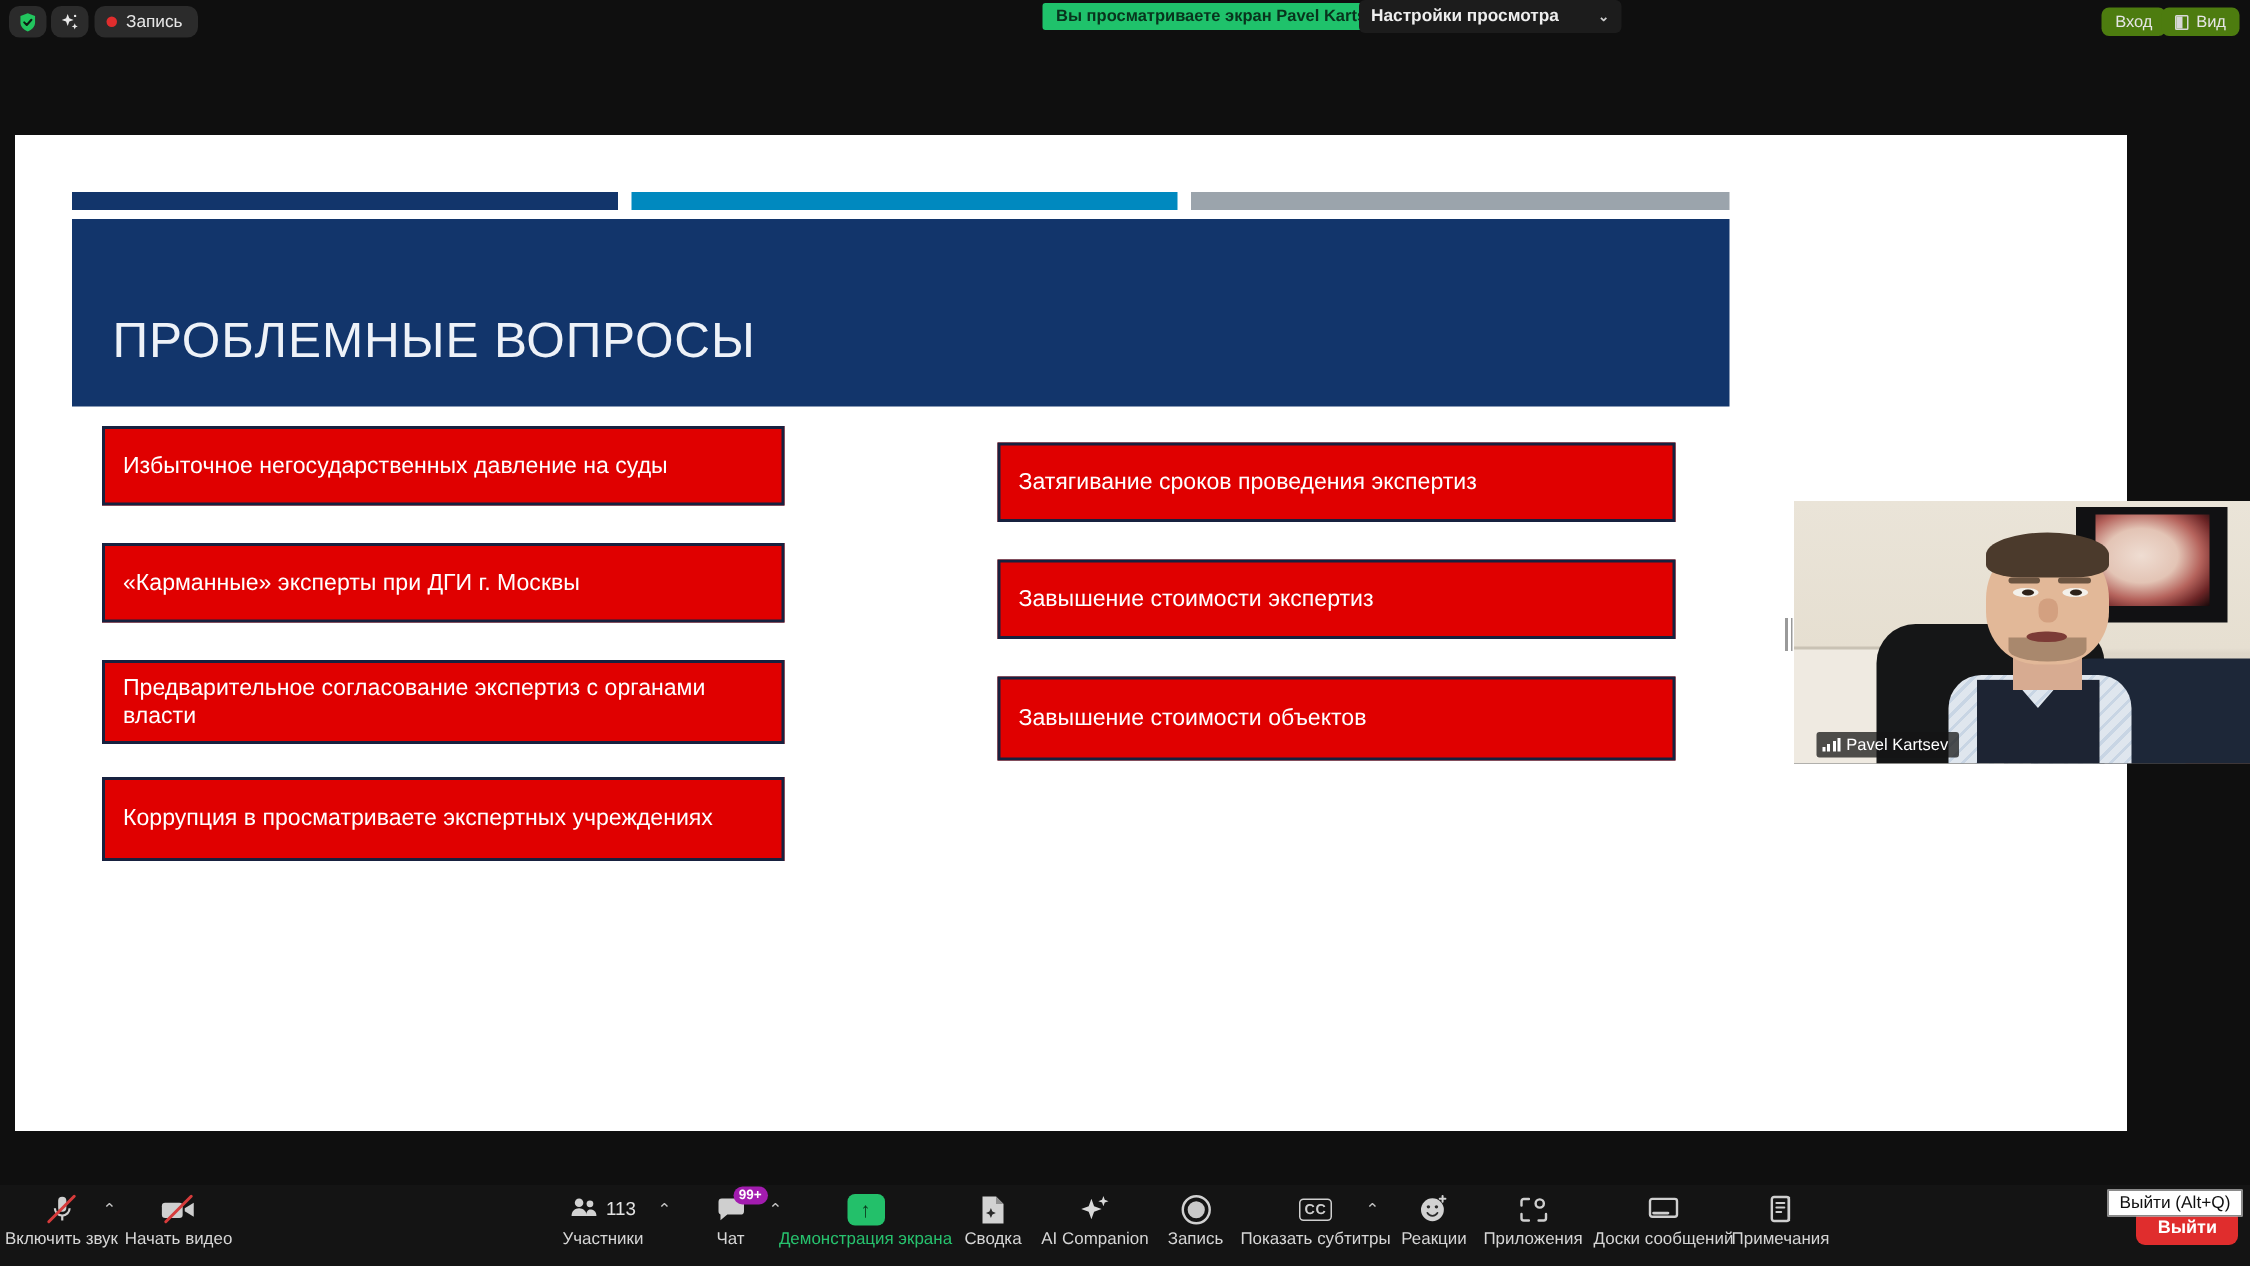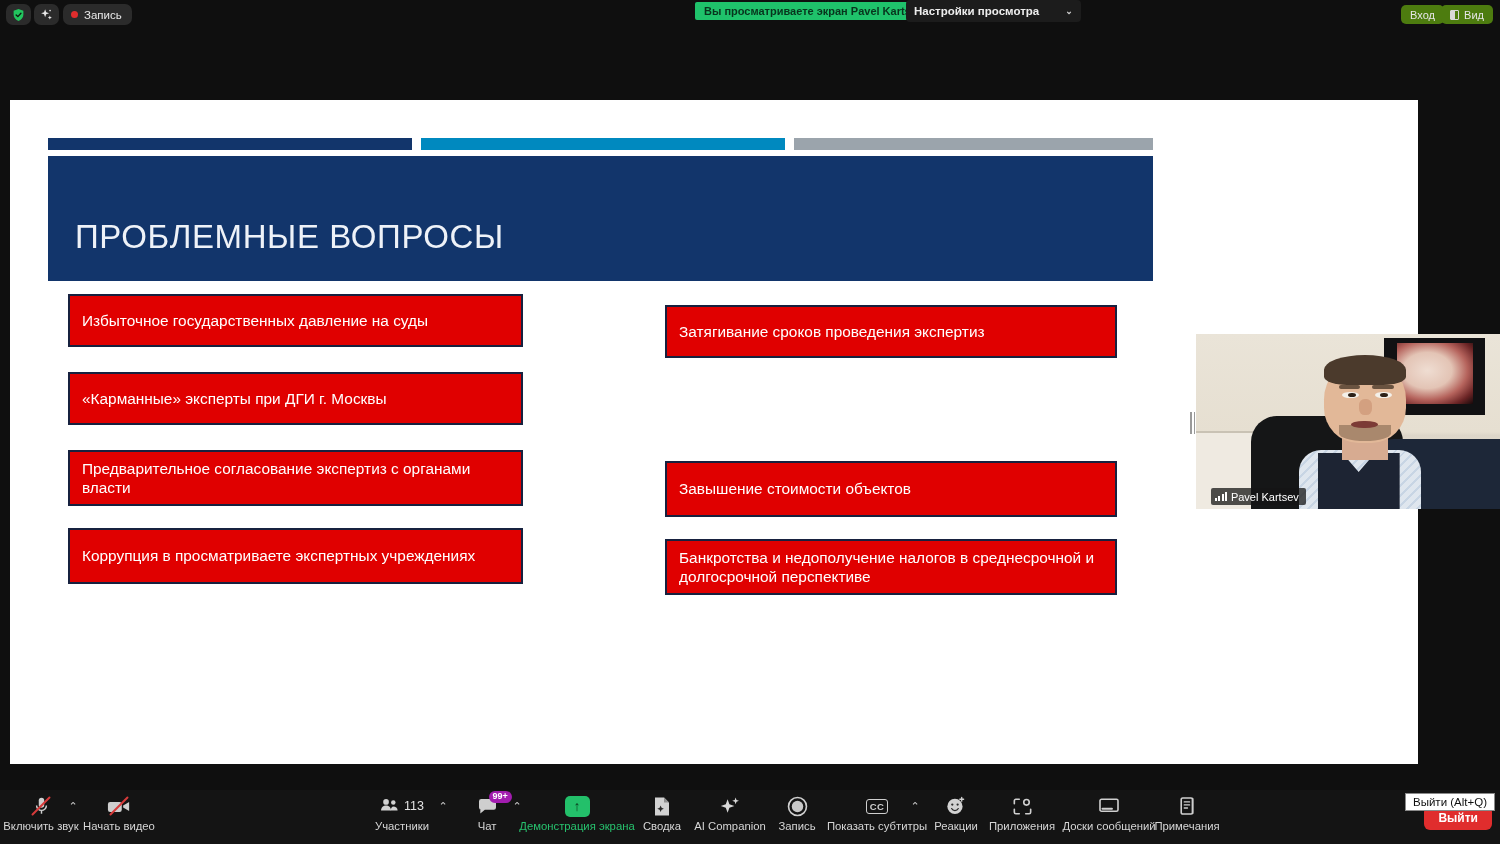--- a/index.html
+++ b/index.html
@@ -66,21 +66,21 @@
     border: 1.4px solid #d8d8d8; border-radius: 1px;
     position: relative; flex: none;
   }
   .view-glyph:after {
     content: ""; position: absolute; left: 0; top: 0; bottom: 0;
     width: 4px; background: #d8d8d8;
   }
 
   
   #slide {
-    position: absolute; left: 10px; top: 100px;
+    position: absolute; left: 10px; top: 90px;
     width: 1408px; height: 664px;
     background: #ffffff;
   }
 
   #accent-bars {
     position: absolute; left: 38px; top: 38px;
     width: 1105px; height: 12px;
     display: flex;
   }
   .accent-seg { height: 100%; }
@@ -316,28 +316,28 @@
     <div class="accent-gap"></div>
     <div class="accent-seg" style="background:#0089bf;width:364px"></div>
     <div class="accent-gap"></div>
     <div class="accent-seg" style="background:#9ba4ac;width:359px"></div>
   </div>
 
   <div id="title-band">
     <div id="slide-title">ПРОБЛЕМНЫЕ ВОПРОСЫ</div>
   </div>
 
-  <div class="prob-box col-l row1">Избыточное государственных давление на суды</div>
+  <div class="prob-box col-l row1">Избыточное негосударственных давление на суды</div>
   <div class="prob-box col-l row2">«Карманные» эксперты при ДГИ г. Москвы</div>
   <div class="prob-box col-l row3">Предварительное согласование экспертиз с органами власти</div>
   <div class="prob-box col-l row4">Коррупция в просматриваете экспертных учреждениях</div>
 
   <div class="prob-box col-r row1">Затягивание сроков проведения экспертиз</div>
+  <div class="prob-box col-r row2">Завышение стоимости экспертиз</div>
   <div class="prob-box col-r row3">Завышение стоимости объектов</div>
-  <div class="prob-box col-r row4">Банкротства и недополучение налогов в среднесрочной и долгосрочной перспективе</div>
 
 </div>
 
 <div id="video-drag">
     <span></span>
     <span></span>
   </div>
 
 <div id="video-tile">
   <div id="video-inner">

